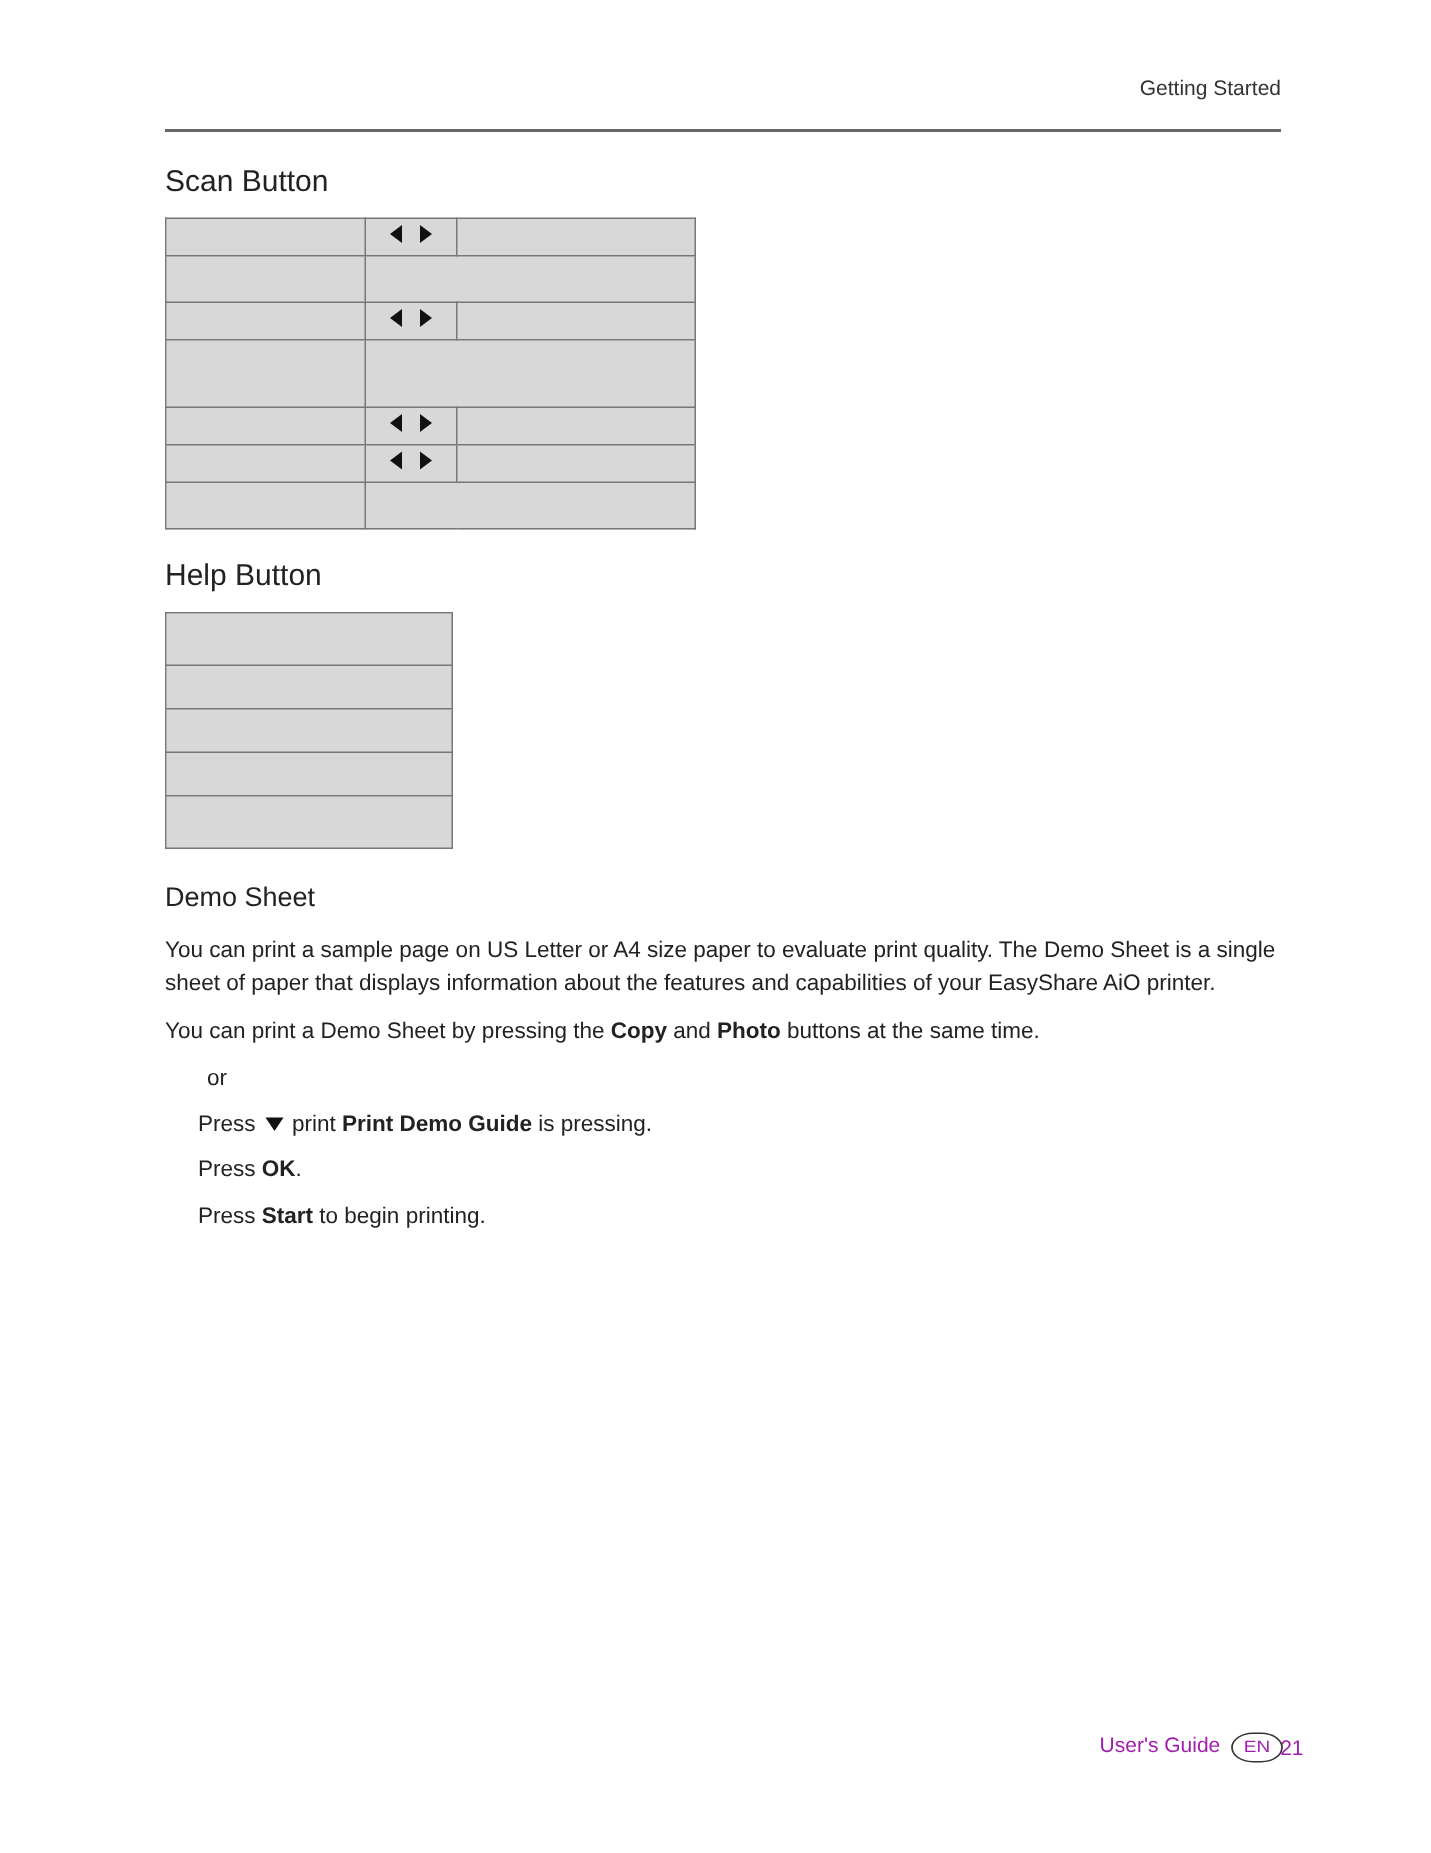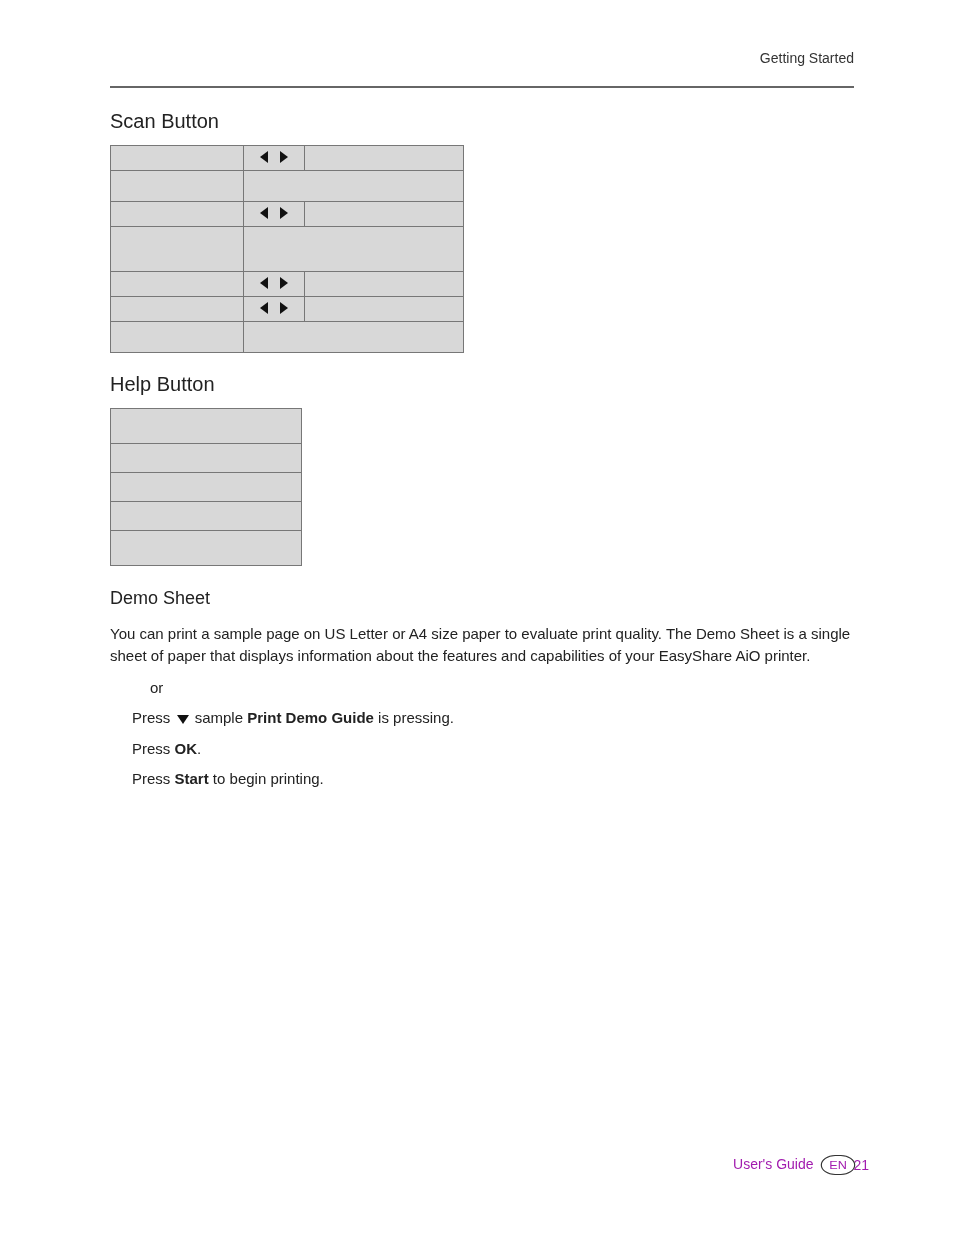--- a/index.html
+++ b/index.html
@@ -141,24 +141,27 @@
     <tr>
           <td class="tall"></td>
         </tr>
   </tbody>
     </table>
 
   <h2 class="demo">Demo Sheet</h2>
 
   <p class="body">You can print a sample page on US Letter or A4 size paper to evaluate print quality. The Demo Sheet is a single sheet of paper that displays information about the features and capabilities of your EasyShare AiO printer.</p>
 
+  <p class="body">
+    <span>You can print a Demo Sheet by pressing the </span><b>Copy</b><span> and </span><b>Photo</b><span> buttons at the same time.</span>
+  </p>
 
   <ol class="steps">
-    <li><span style="margin-left:18px">or</span></li>
-    <li><span>Press </span><span class="down-caret"></span><span> sample </span><b>Print Demo Guide</b><span> is pressing.</span></li>
+    <li><span style="margin-left:6px">or</span></li>
+    <li><span>Press </span><span class="down-caret"></span><span> print </span><b>Print Demo Guide</b><span> is pressing.</span></li>
     <li><span>Press </span><b>OK</b><span>.</span></li>
     <li><span>Press </span><b>Start</b><span> to begin printing.</span></li>
   </ol>
 </div>
 
 <div class="footer">
   <span>
     <span>User's Guide</span>
     <span class="en-badge">EN</span>
   </span>

